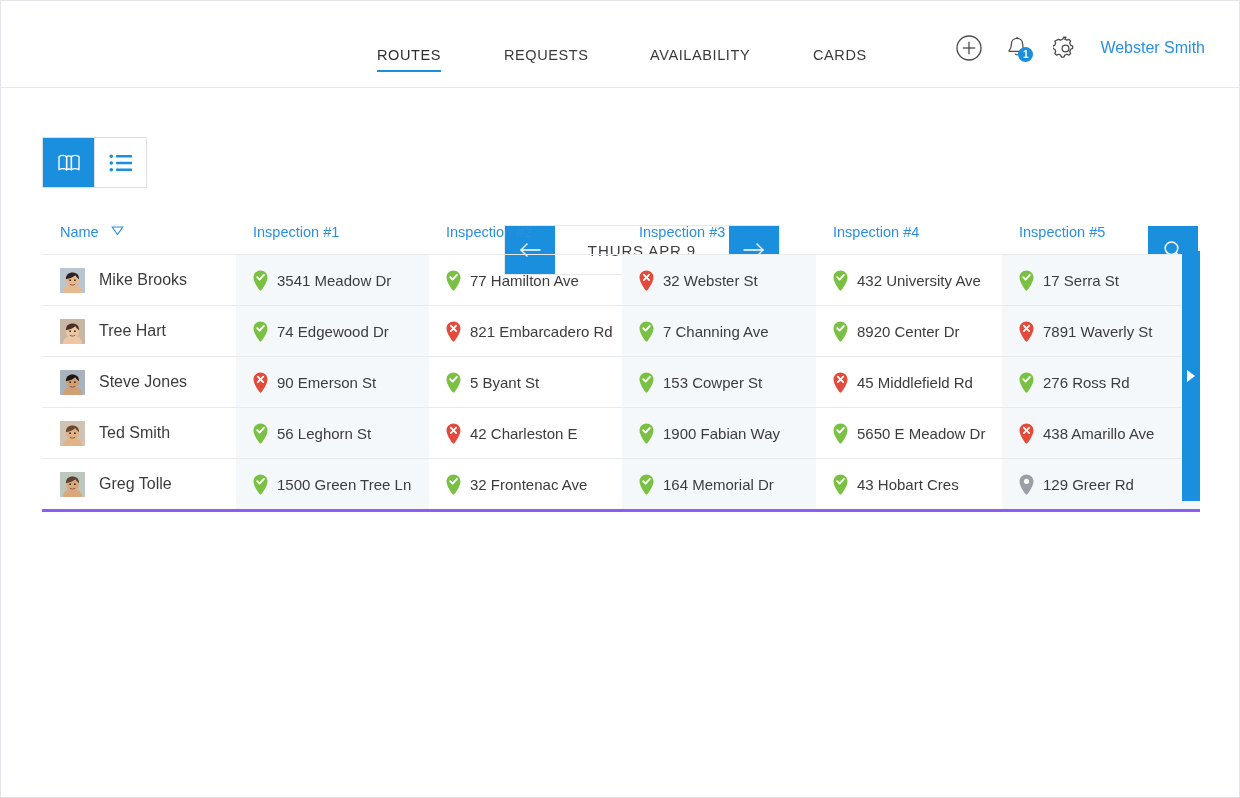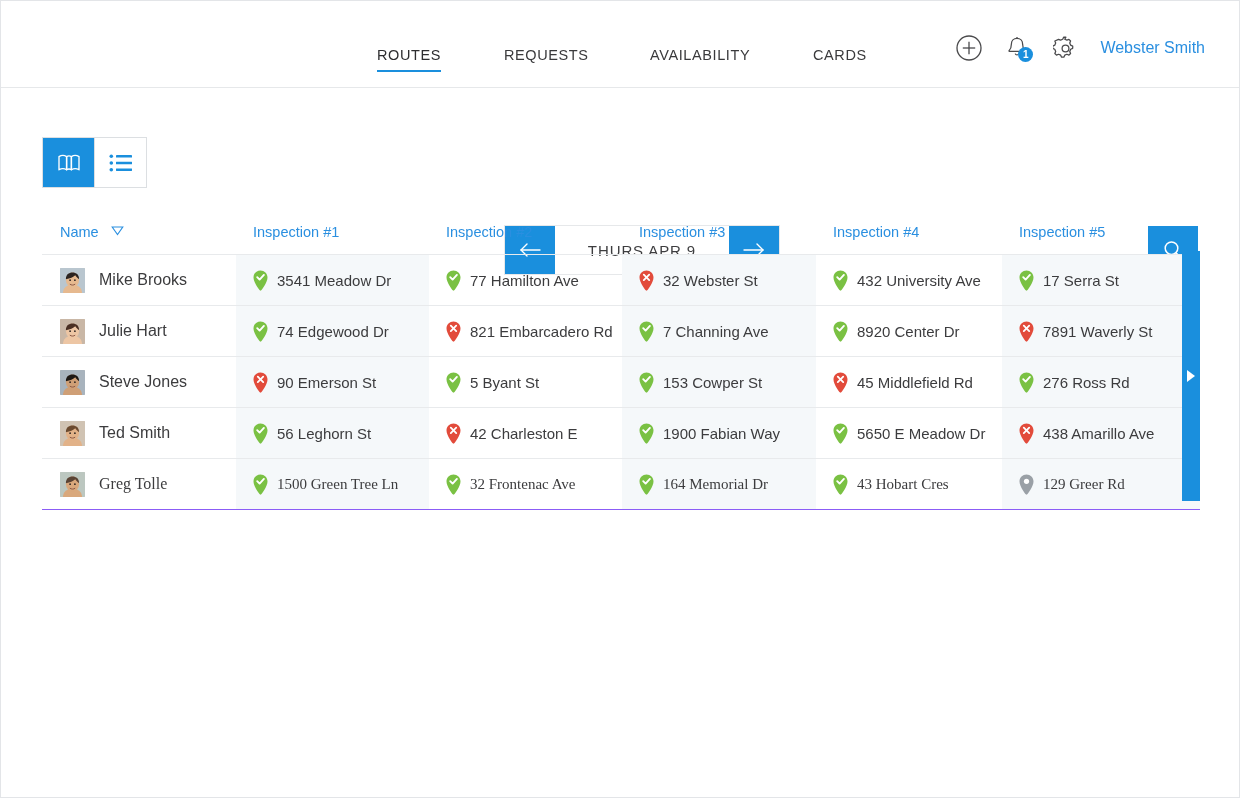--- a/index.html
+++ b/index.html
@@ -203,22 +203,21 @@
   table.routes th.col-name .th-inner { padding-left: 18px; }
   .sort-caret {
     display: inline-block;
     margin-left: 8px;
     vertical-align: 1px;
   }
   table.routes tbody tr {
     border-top: 1px solid #e8eaec;
   }
   table.routes tbody tr:last-child {
-    border-bottom: 1px solid #8b5cf6;
-    font-family: Liberation Serif, serif;
+    border-bottom: 3px solid #8b5cf6;
   }
   table.routes td {
     height: 50px;
     font-size: 15px;
     color: #3c3c3e;
     padding: 0;
     vertical-align: middle;
     white-space: nowrap;
     overflow: hidden;
   }
@@ -475,21 +474,21 @@
                   <svg width="25" height="25" viewBox="0 0 25 25">
                     <rect x="0" y="0" width="25" height="25" fill="#c9b7a6"></rect>
                     <ellipse cx="12.5" cy="24" rx="9.5" ry="7.5" fill="#edc6a4"></ellipse>
                     <ellipse cx="12.5" cy="12" rx="6.6" ry="7.6" fill="#edc6a4"></ellipse>
                     <path d="M5.9 11.2c0-4.6 2.9-6.6 6.6-6.6s6.6 2 6.6 6.6c-1.6-1.1-3.1-2.6-3.8-4-1.9 1.9-5.2 3.3-9.4 4z" fill="#4a2f23"></path>
                     <circle cx="10.1" cy="12.2" r="0.85" fill="#2a2320"></circle>
                     <circle cx="14.9" cy="12.2" r="0.85" fill="#2a2320"></circle>
                     <path d="M9.8 16.1c1.7 1.3 3.7 1.3 5.4 0" fill="none" stroke="#8d5a46" stroke-width="1"></path>
                   </svg>
                 </span>
-                <span class="name-text">Julie Hart</span>
+                <span class="name-text">Tree Hart</span>
               </div>
             </td>
             <td class="stripe">
               <div class="cell-inner">
                 <svg width="15" height="21" viewBox="0 0 15 21" style="flex: 0 0 15px;">
                   <path d="M7.5 0.4C3.6 0.4 0.5 3.5 0.5 7.4c0 4.9 6 12.6 6.3 12.9a0.9 0.9 0 0 0 1.4 0c0.3-0.3 6.3-8 6.3-12.9 0-3.9-3.1-7-7-7z" fill="#7ac143"></path>
                   <polyline points="4.2,7.2 6.6,9.6 10.9,4.9" fill="none" stroke="#ffffff" stroke-width="1.9" stroke-linecap="round" stroke-linejoin="round"></polyline>
                 </svg>
                 <span class="addr-text">74 Edgewood Dr</span>
               </div>

